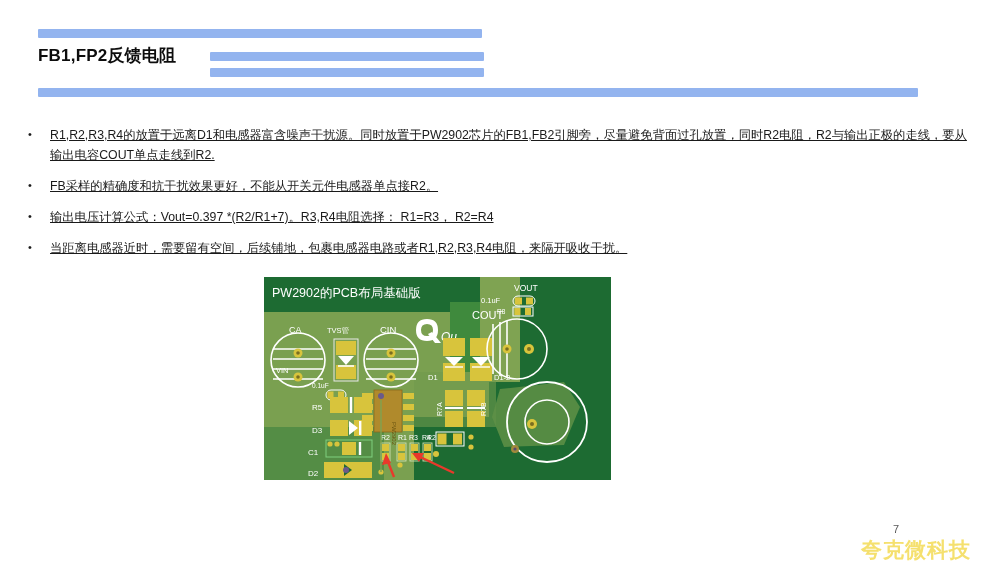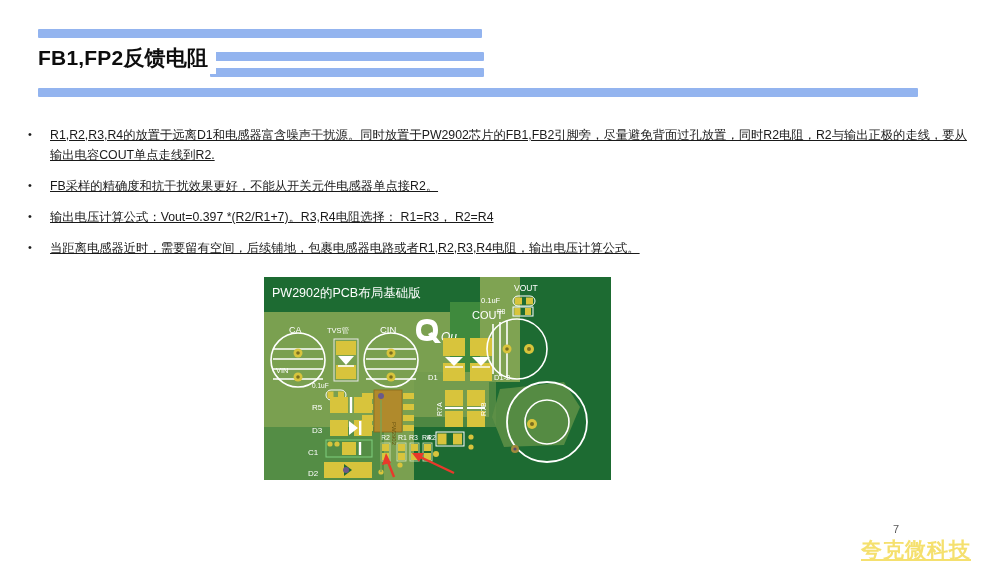--- a/index.html
+++ b/index.html
@@ -12,21 +12,21 @@
 
   
   .bar{position:absolute;background:#93b4ef;border-radius:1px;}
   .bar.b1{left:38px;top:29px;width:444px;height:9px;}
   .bar.b2{left:210px;top:52px;width:274px;height:9px;}
   .bar.b3{left:210px;top:68px;width:274px;height:9px;}
   .bar.b4{left:38px;top:88px;width:880px;height:9px;}
 
   .title{
     position:absolute;left:38px;top:42px;
-    font-size:21px;font-weight:bold;color:#0d0d0d;
+    font-size:17px;font-weight:bold;color:#0d0d0d;
     letter-spacing:.2px;background:#fff;padding:2px 8px 2px 0;
     z-index:4;white-space:nowrap;
   }
 
   
   .bullets{position:absolute;left:24px;top:126px;width:950px;}
   .bullet{
     display:flex;align-items:flex-start;
     margin-bottom:11px;
     font-size:12.3px;color:#1a1a1a;line-height:1.62;
@@ -42,21 +42,21 @@
   .pcb-svg{display:block;width:347px;height:203px;}
 
   
   .page-num{
     position:absolute;left:893px;top:523px;
     font-size:11px;color:#595959;
   }
   .watermark{
     position:absolute;left:861px;top:536px;
     font-size:21px;font-weight:bold;color:#f5e06e;
-    letter-spacing:1px;white-space:nowrap;text-decoration:underline;
+    letter-spacing:1px;white-space:nowrap;
   }
 </style>
 </head>
 <body>
 
 <div class="slide">
 
   <div class="bar b1"></div>
   <div class="bar b2"></div>
   <div class="bar b3"></div>
@@ -72,21 +72,21 @@
     <div class="bullet">
       <span class="dot">•</span>
       <span class="txt">FB采样的精确度和抗干扰效果更好，不能从开关元件电感器单点接R2。</span>
     </div>
     <div class="bullet">
       <span class="dot">•</span>
       <span class="txt">输出电压计算公式：Vout=0.397 *(R2/R1+7)。R3,R4电阻选择： R1=R3， R2=R4</span>
     </div>
     <div class="bullet">
       <span class="dot">•</span>
-      <span class="txt">当距离电感器近时，需要留有空间，后续铺地，包裹电感器电路或者R1,R2,R3,R4电阻，输出电压计算公式。</span>
+      <span class="txt">当距离电感器近时，需要留有空间，后续铺地，包裹电感器电路或者R1,R2,R3,R4电阻，来隔开吸收干扰。</span>
     </div>
   </div>
 
   <div class="pcb-wrap">
     <svg class="pcb-svg" viewBox="0 0 347 203" xmlns="http://www.w3.org/2000/svg">
 
       <rect x="0" y="0" width="347" height="203" fill="#1d6b32"></rect>
 
       <path d="M0 35 L225 35 L225 140 L150 140 L150 203 L0 203 Z" fill="#7fa352" opacity="0.95"></path>
       <path d="M186 25 L218 25 L218 95 L186 95 Z" fill="#3f8a3d"></path>

